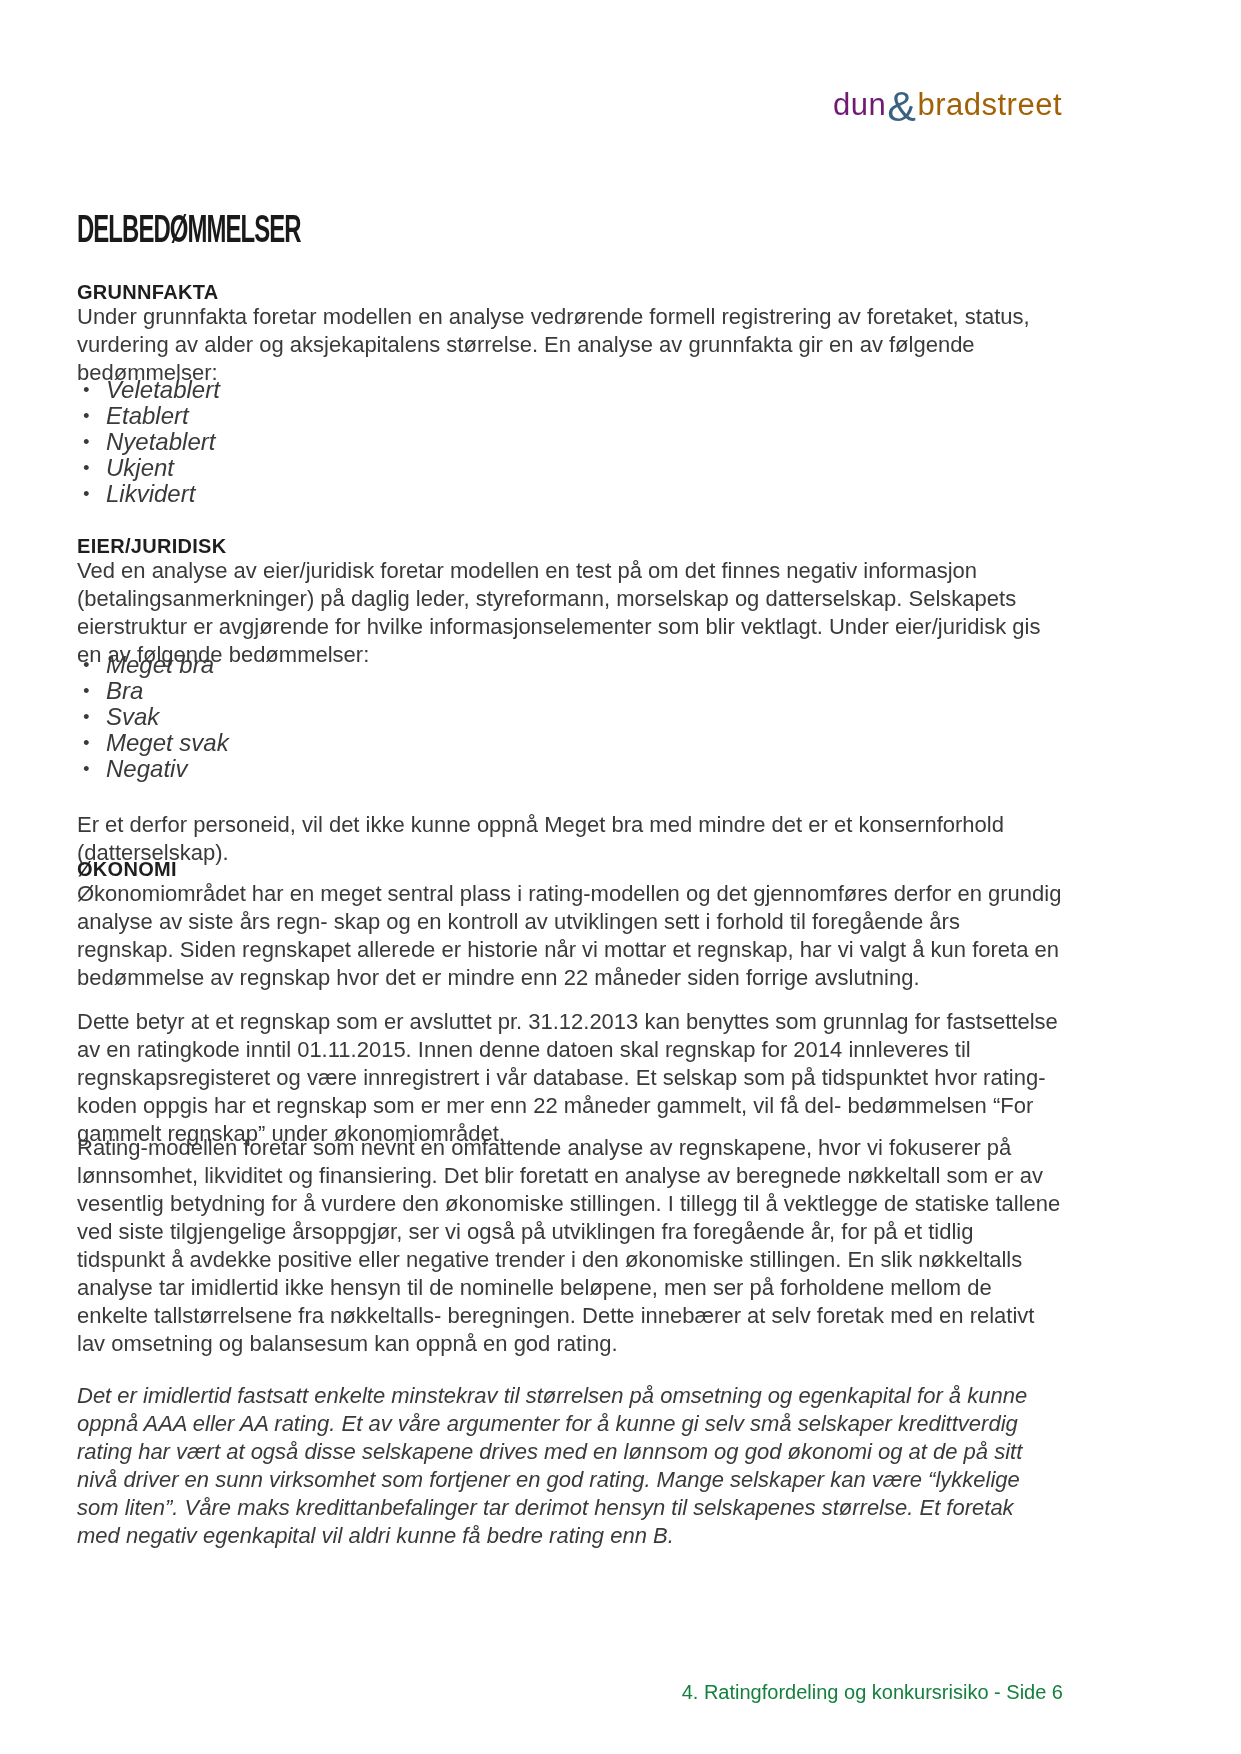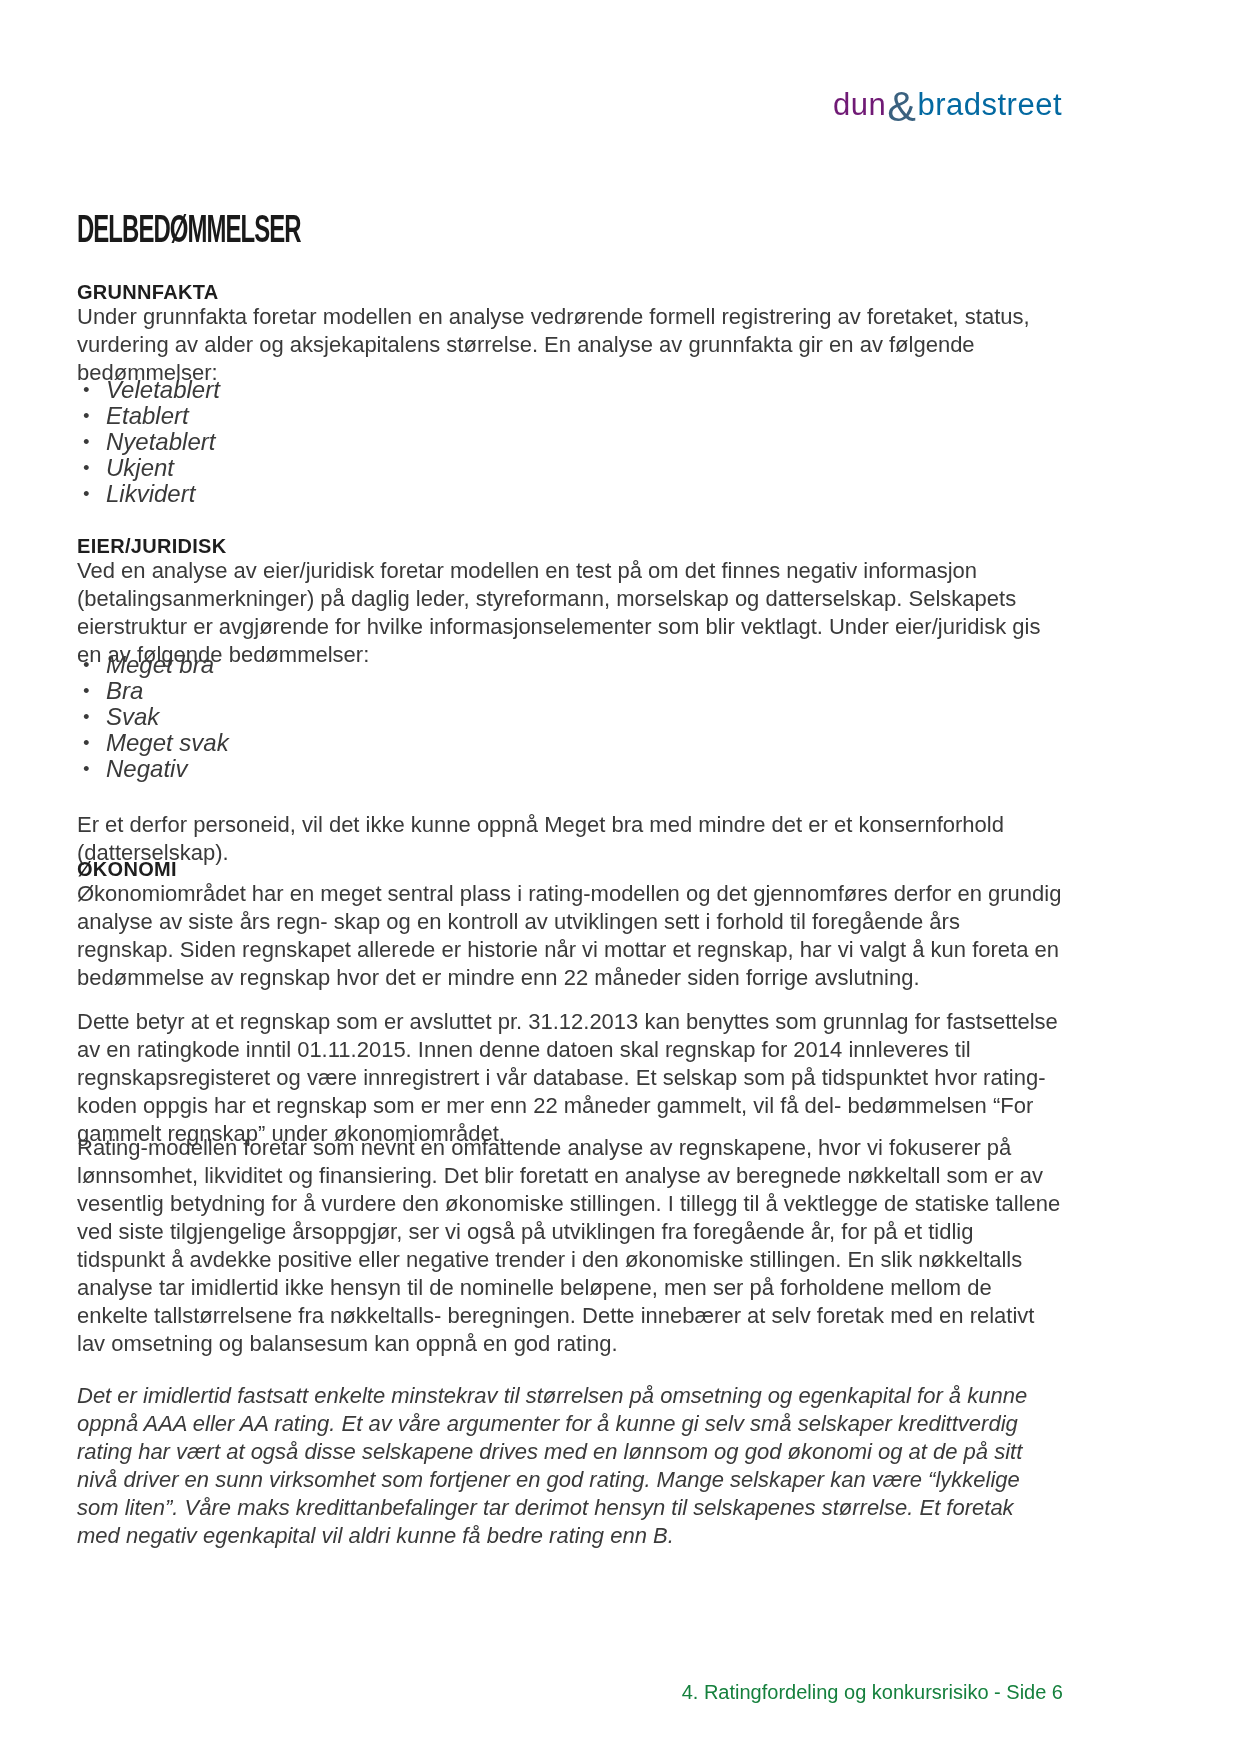--- a/index.html
+++ b/index.html
@@ -13,21 +13,21 @@
     overflow:hidden;
   }
   
   .logo {
     position:absolute; top:82px; right:179px;
     font-size:31px; font-weight:400; letter-spacing:0.5px;
     white-space:nowrap;
   }
   .logo-dark  { color:#701a75; }
   .logo-amp   { color:#3a617f; font-size:43px; vertical-align:-6px; margin:0 1px; font-weight:400; }
-  .logo-light { color:#0369a1; }
+  .logo-light { color:#a16207; }
 
   
   .content { position:absolute; left:77px; top:0; width:985px; height:100%; }
   .abs { position:absolute; left:0; width:985px; margin:0; }
 
   .doc-title {
     top:210px;
     font-size:38px; font-weight:800; line-height:38px;
     color:#1a1a1a; letter-spacing:-1.5px;
     transform:scaleX(0.63); transform-origin:left top;

